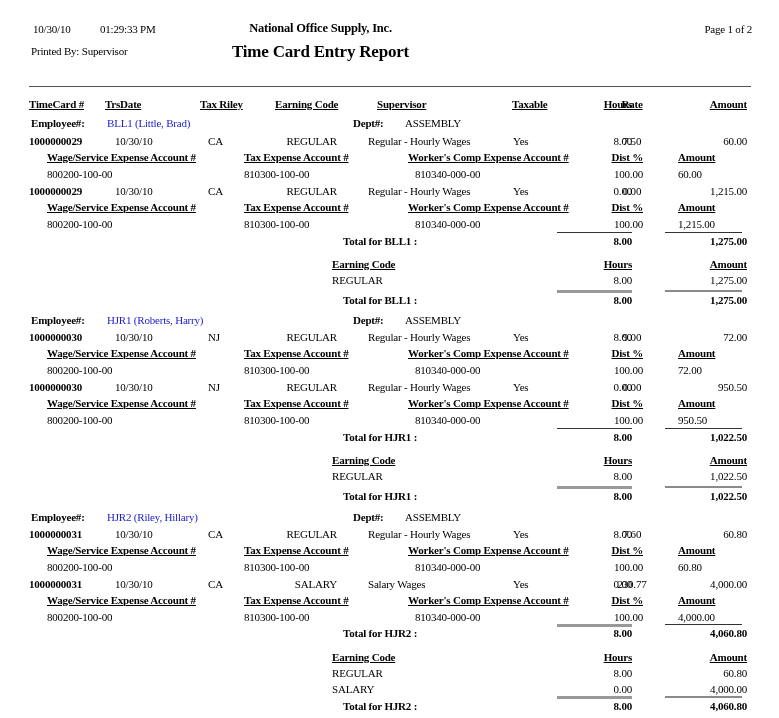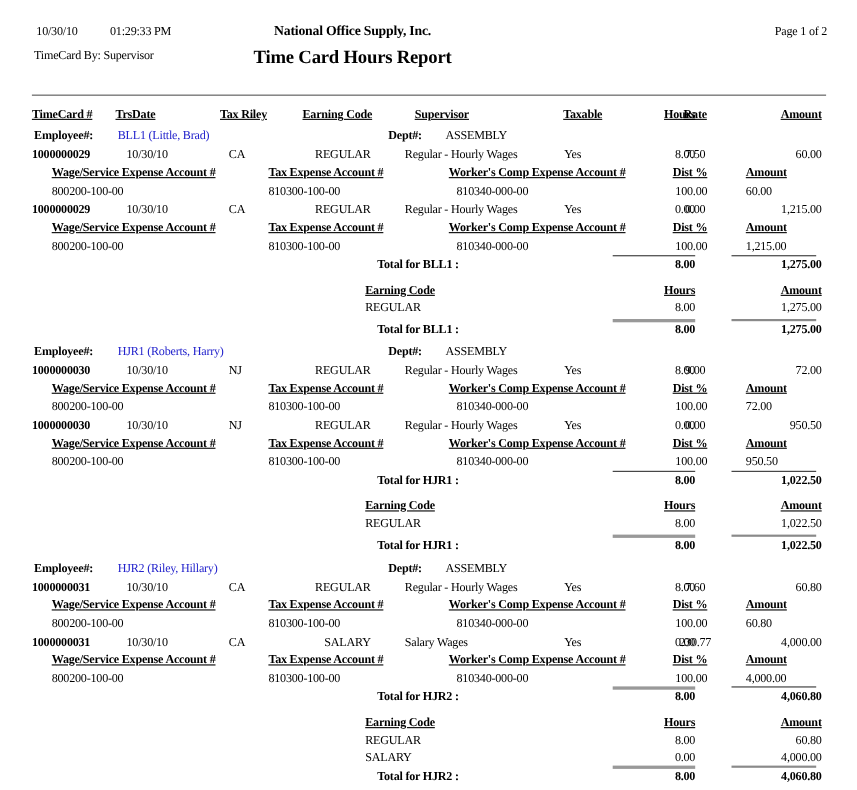--- a/index.html
+++ b/index.html
@@ -56,24 +56,24 @@
 </head>
 <body>
 
 <div class="report">
 
   <span class="abs hdr-date">10/30/10</span>
   <span class="abs hdr-time">01:29:33 PM</span>
   <div class="abs ctr hdr-company b">National Office Supply, Inc.</div>
   <span class="abs hdr-page">Page 1 of 2</span>
   <div class="abs hdr-printed">
-    <span>TimeCard By:</span>
+    <span>Printed By:</span>
     <span>Supervisor</span>
   </div>
-  <div class="abs ctr hdr-title b">Time Card Hours Report</div>
+  <div class="abs ctr hdr-title b">Time Card Entry Report</div>
   <div class="rule"></div>
 
   <div class="row" style="top:98px">
     <span class="cell h-tc b u">TimeCard #</span>
     <span class="cell h-dt b u">TrsDate</span>
     <span class="cell h-st b u">Tax Riley</span>
     <span class="cell h-ecd b u">Earning Code</span>
     <span class="cell h-dsc b u">Supervisor</span>
     <span class="cell h-tx b u">Taxable</span>
     <span class="cell hrs"><span class="b u">Hours</span></span>

